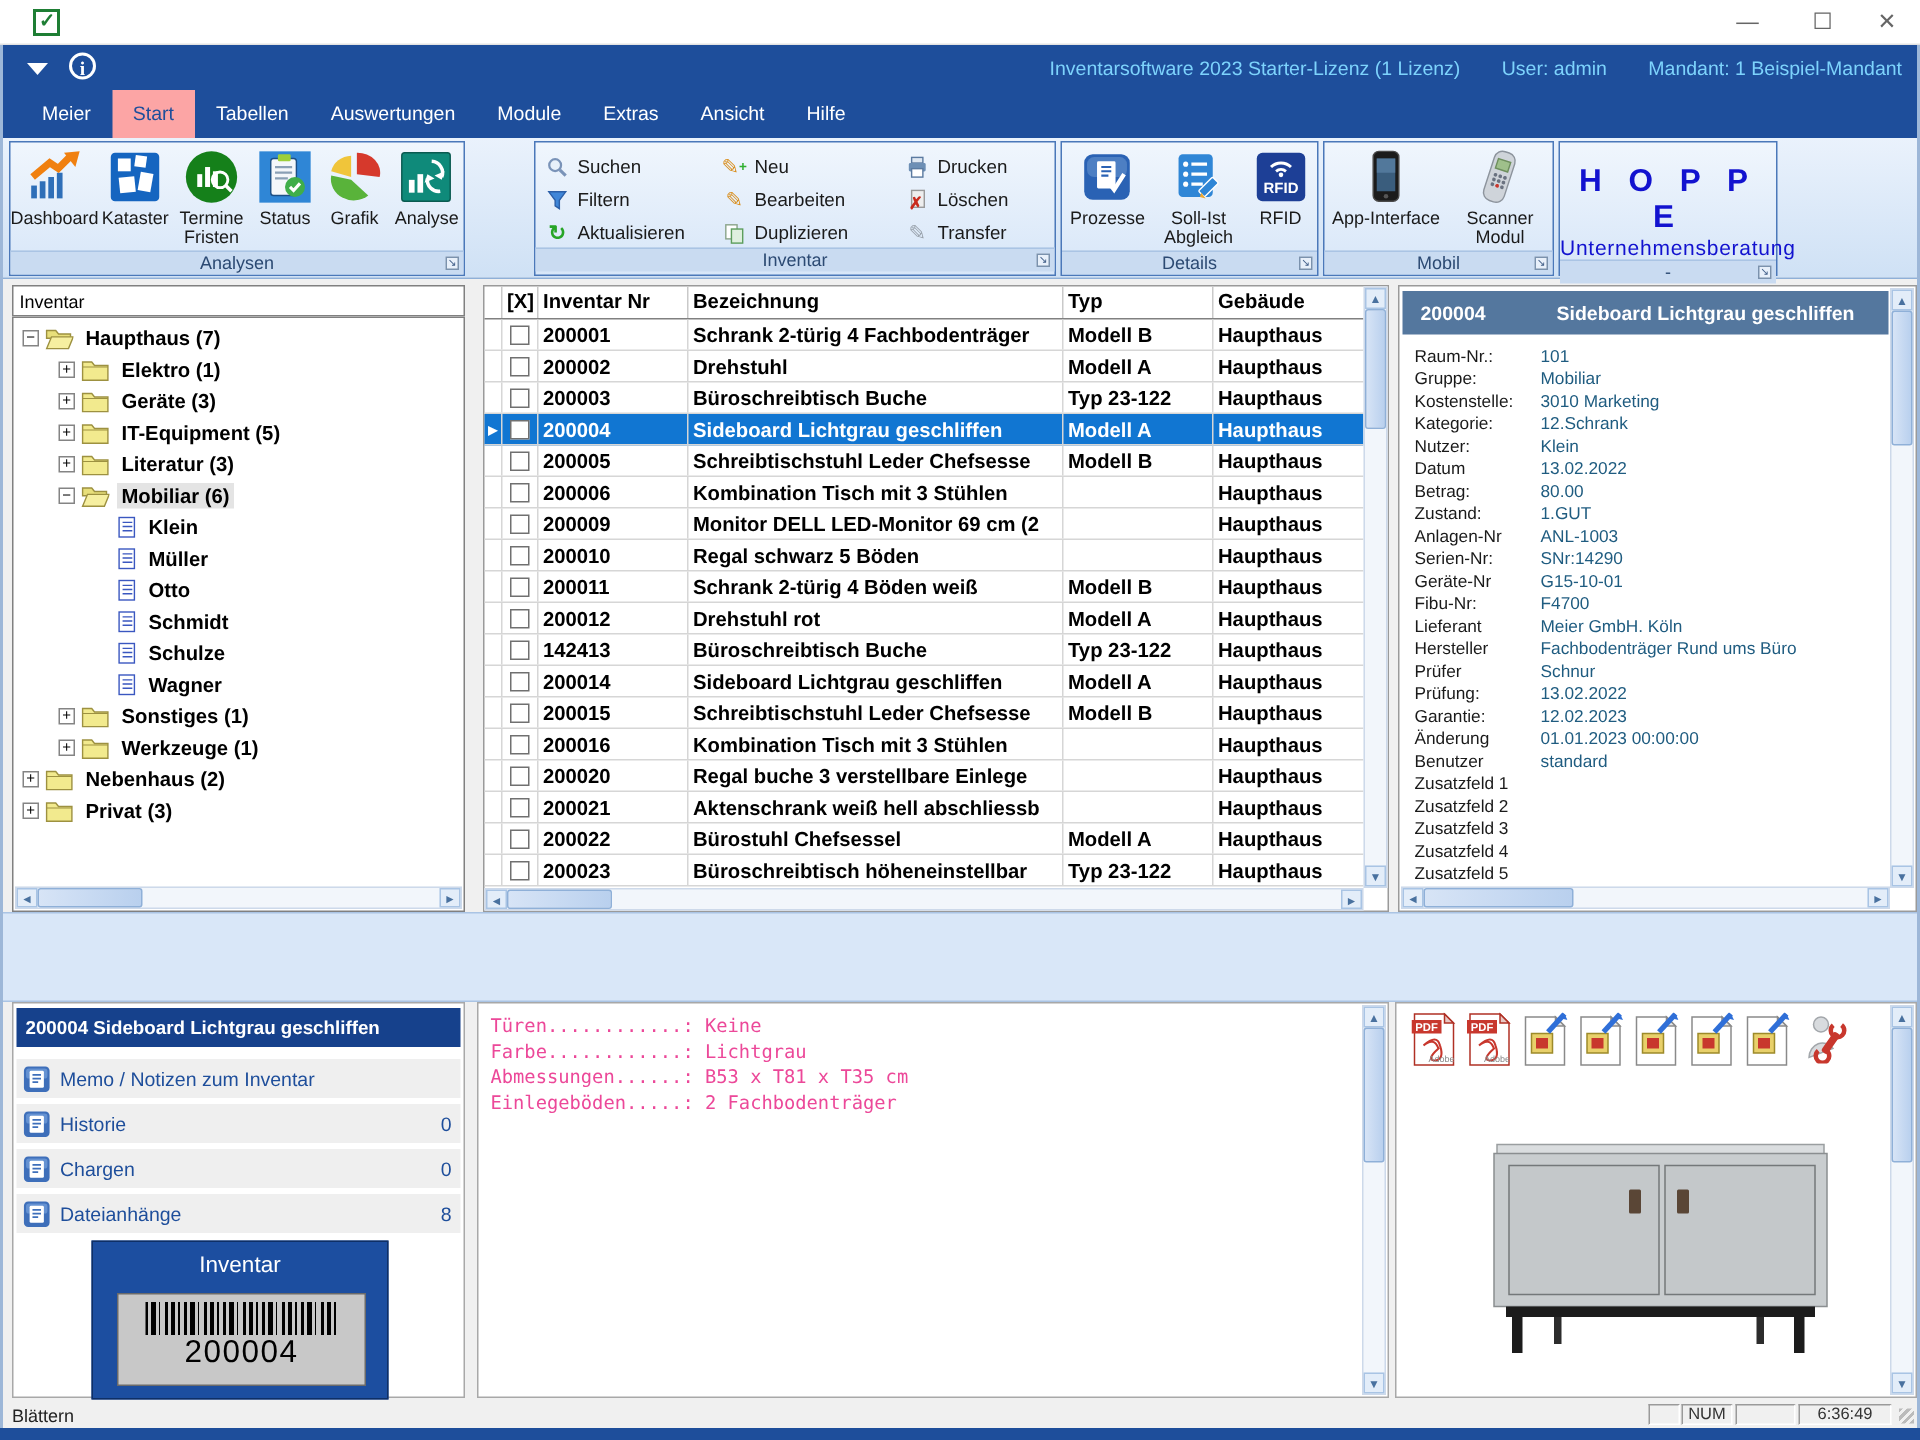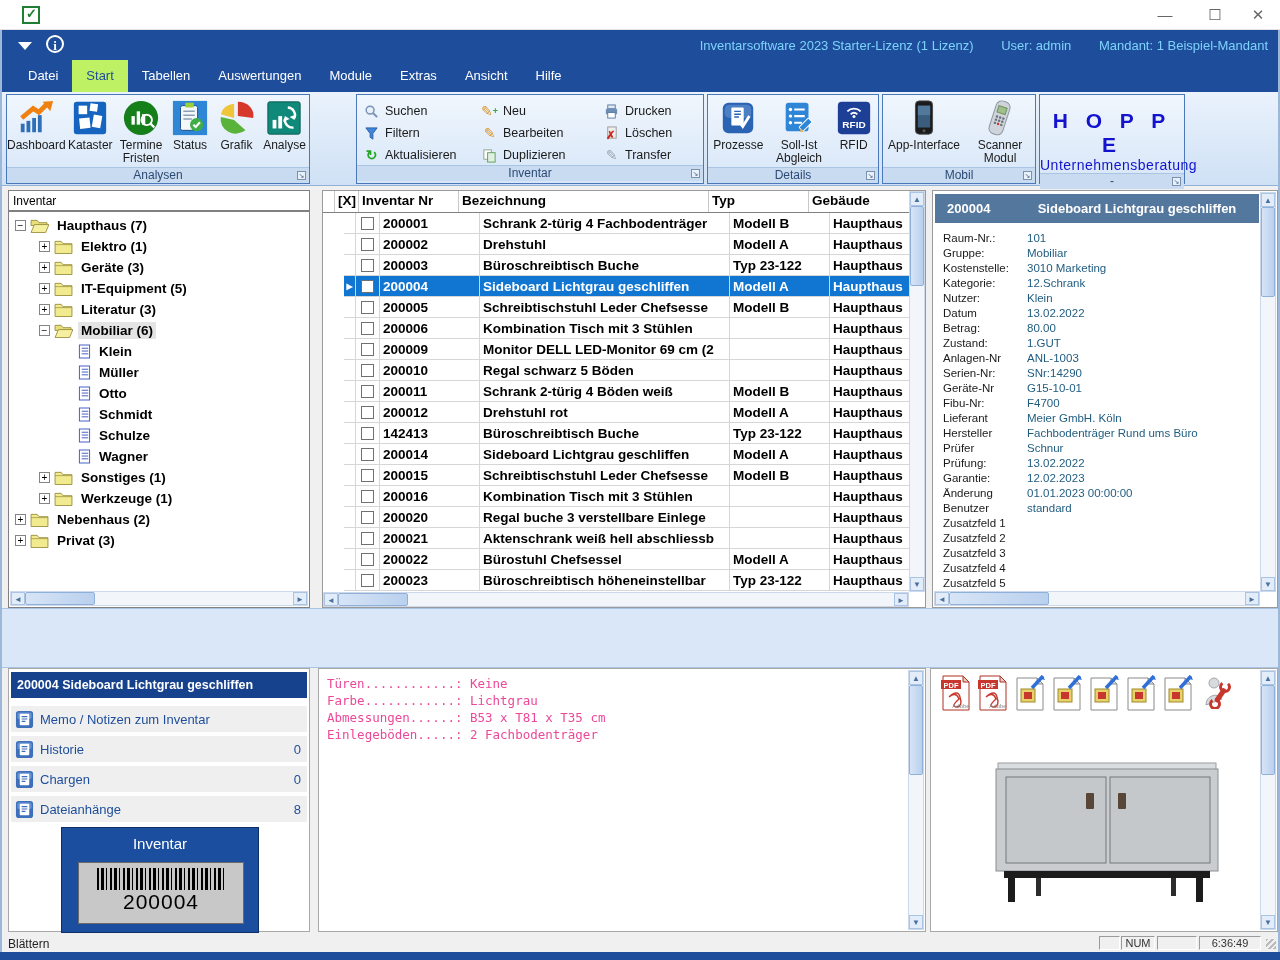--- a/index.html
+++ b/index.html
@@ -13,21 +13,21 @@
   .wbtn { position:absolute; top:4px; width:30px; height:22px; color:#666; font-size:15px; text-align:center; line-height:22px; }
   .wbtn.min { left:1150px; } .wbtn.max { left:1200px; } .wbtn.close { left:1243px; }
 
   .bluebar { position:absolute; left:0; top:30px; width:1280px; height:62px; background:#1e4e9b; }
   .qa-icon { position:absolute; left:18px; top:12px; width:0; height:0; border-left:7px solid transparent; border-right:7px solid transparent; border-top:8px solid #fff; }
   .info-icon { position:absolute; left:46px; top:5px; width:18px; height:18px; border:2px solid #fff; border-radius:50%; color:#fff; font-size:13px; font-weight:bold; text-align:center; line-height:17px; font-family:"Liberation Serif",serif; }
   .apptitle { position:absolute; left:0; top:8px; width:1280px; text-align:right; color:#7dd3fc; font-size:13px; }
   .apptitle span { margin:0 12px; }
   .menubar { position:absolute; left:0; top:30px; height:32px; display:flex; padding-left:14px; }
   .menu-item { color:#fff; font-size:13px; padding:0 14px; line-height:32px; height:32px; }
-  .menu-item.active { background:#bef264; color:#1e4e9b; }
+  .menu-item.active { background:#fca5a5; color:#1e4e9b; }
 
   
   .ribbon { position:absolute; left:0; top:92px; width:1280px; height:94px; background:linear-gradient(#eaf2fc,#cfe1f5); border-bottom:1px solid #8fb0d8; }
   .grp { position:absolute; top:2px; height:90px; border:1px solid #4b78b9; background:linear-gradient(#f0f6fd,#d7e6f8); display:flex; flex-direction:column; }
   .grp-body { flex:1; display:flex; align-items:flex-start; justify-content:space-around; padding-top:2px; }
   .grp-cap { height:16px; background:#c9dbf1; border-top:1px solid #aac4e4; color:#2c4a73; font-size:12px; text-align:center; line-height:15px; position:relative; }
   .grp-exp { position:absolute; right:3px; top:3px; width:9px; height:9px; border:1px solid #7b92ad; background:#e8f0fa; font-size:7px; line-height:8px; color:#44618a; text-align:center; }
   .bigbtn { width:62px; text-align:center; font-size:12px; line-height:13px; color:#1a1a1a; padding-top:1px; }
   .bigbtn svg { display:block; margin:1px auto 2px; }
   .smallgrid { display:grid; grid-template-columns:118px 122px 100px; grid-auto-rows:20px; padding:6px 2px 0 6px; row-gap:2px; }
@@ -50,21 +50,21 @@
   .sb-btn { background:#e3edf9; border:1px solid #a9c4e4; color:#49719f; font-size:8px; text-align:center; flex:0 0 14px; line-height:13px; }
   .hscroll .sb-btn { width:14px; height:100%; }
   .vscroll .sb-btn { width:100%; height:14px; }
   .sb-thumb { background:linear-gradient(90deg,#d7e4f6,#b9d0ee); border:1px solid #8fb0d8; border-radius:2px; }
   .hscroll .sb-thumb { height:100%; width:60px; }
   .vscroll .sb-thumb { width:100%; height:60px; }
 
   .grid-panel { position:absolute; left:322px; top:190px; width:604px; height:418px; background:#fff; border:1px solid #9a9a9a; }
   .tbl-head { display:flex; height:22px; border-bottom:1px solid #808080; font-weight:bold; font-size:13.5px; }
   .tbl-head > div { padding:2px 3px; border-right:1px solid #c9c9c9; overflow:hidden; white-space:nowrap; }
-  .trow { display:flex; height:21px; border-bottom:1px solid #d6d6d6; font-weight:bold; font-size:13.5px; align-items:center;margin-left:21px; }
+  .trow { display:flex; height:21px; border-bottom:1px solid #d6d6d6; font-weight:bold; font-size:13.5px; align-items:center; }
   .trow > div { border-right:1px solid #d6d6d6; height:100%; padding:1px 3px; overflow:hidden; white-space:nowrap; display:flex; align-items:center; }
   .trow.sel { background:#1176d2; color:#fff; }
   .c-mark { width:12px; flex:0 0 12px; font-size:8px; justify-content:center; padding:0 !important; }
   .c-cb  { width:24px; flex:0 0 24px; justify-content:center; }
   .c-nr  { width:100px; flex:0 0 100px; }
   .c-bez { width:250px; flex:0 0 250px; }
   .c-typ { width:100px; flex:0 0 100px; }
   .c-geb { width:102px; flex:0 0 102px; border-right:none !important; }
   .cb { width:13px; height:13px; border:1px solid #707070; background:#fff; display:inline-block; }
 
@@ -119,21 +119,21 @@
 
 <div class="bluebar">
   <div class="qa-icon"></div>
   <div class="info-icon">i</div>
   <div class="apptitle">
     <span>Inventarsoftware 2023 Starter-Lizenz (1 Lizenz)</span>
     <span>User: admin</span>
     <span>Mandant: 1 Beispiel-Mandant</span>
   </div>
   <div class="menubar" id="menubar">
-      <div class="menu-item">Datei</div>
+      <div class="menu-item">Meier</div>
       <div class="menu-item active">Start</div>
       <div class="menu-item">Tabellen</div>
       <div class="menu-item">Auswertungen</div>
       <div class="menu-item">Module</div>
       <div class="menu-item">Extras</div>
       <div class="menu-item">Ansicht</div>
       <div class="menu-item">Hilfe</div>
     </div>
 </div>
 

